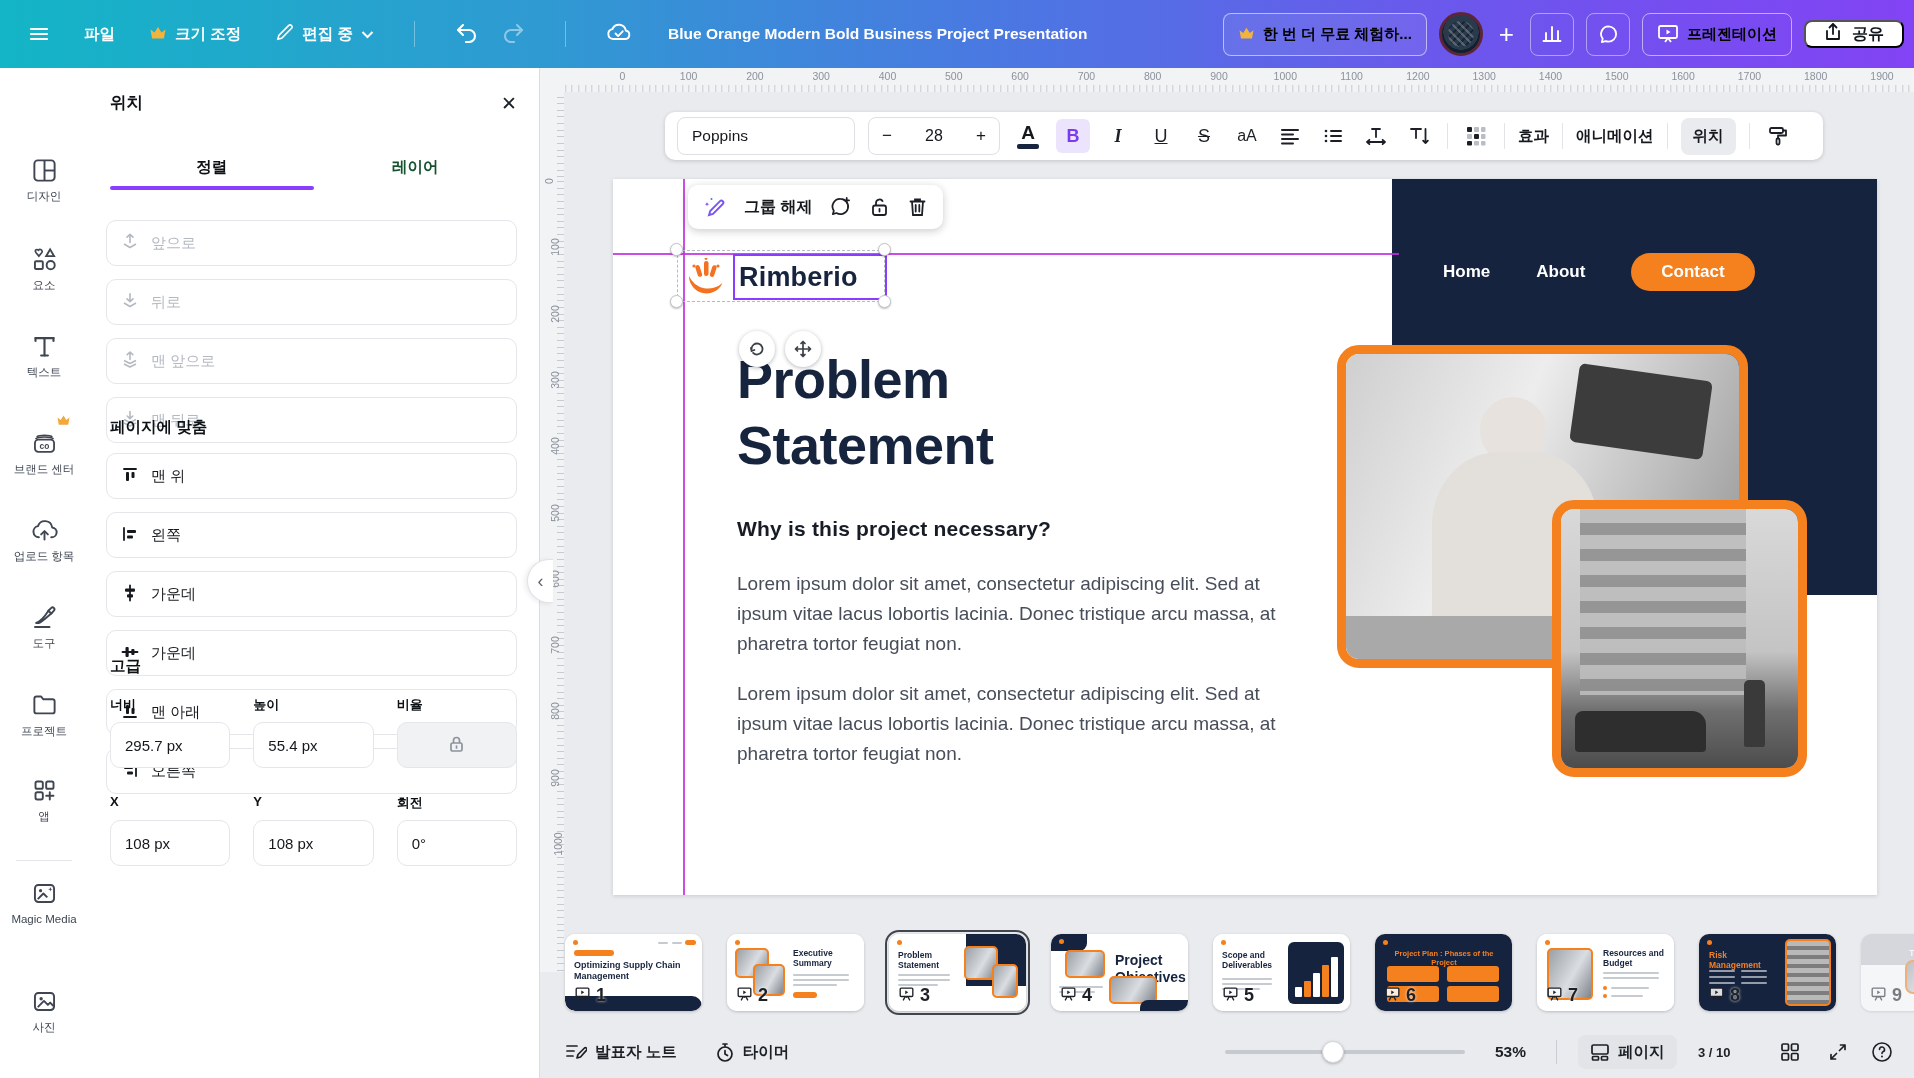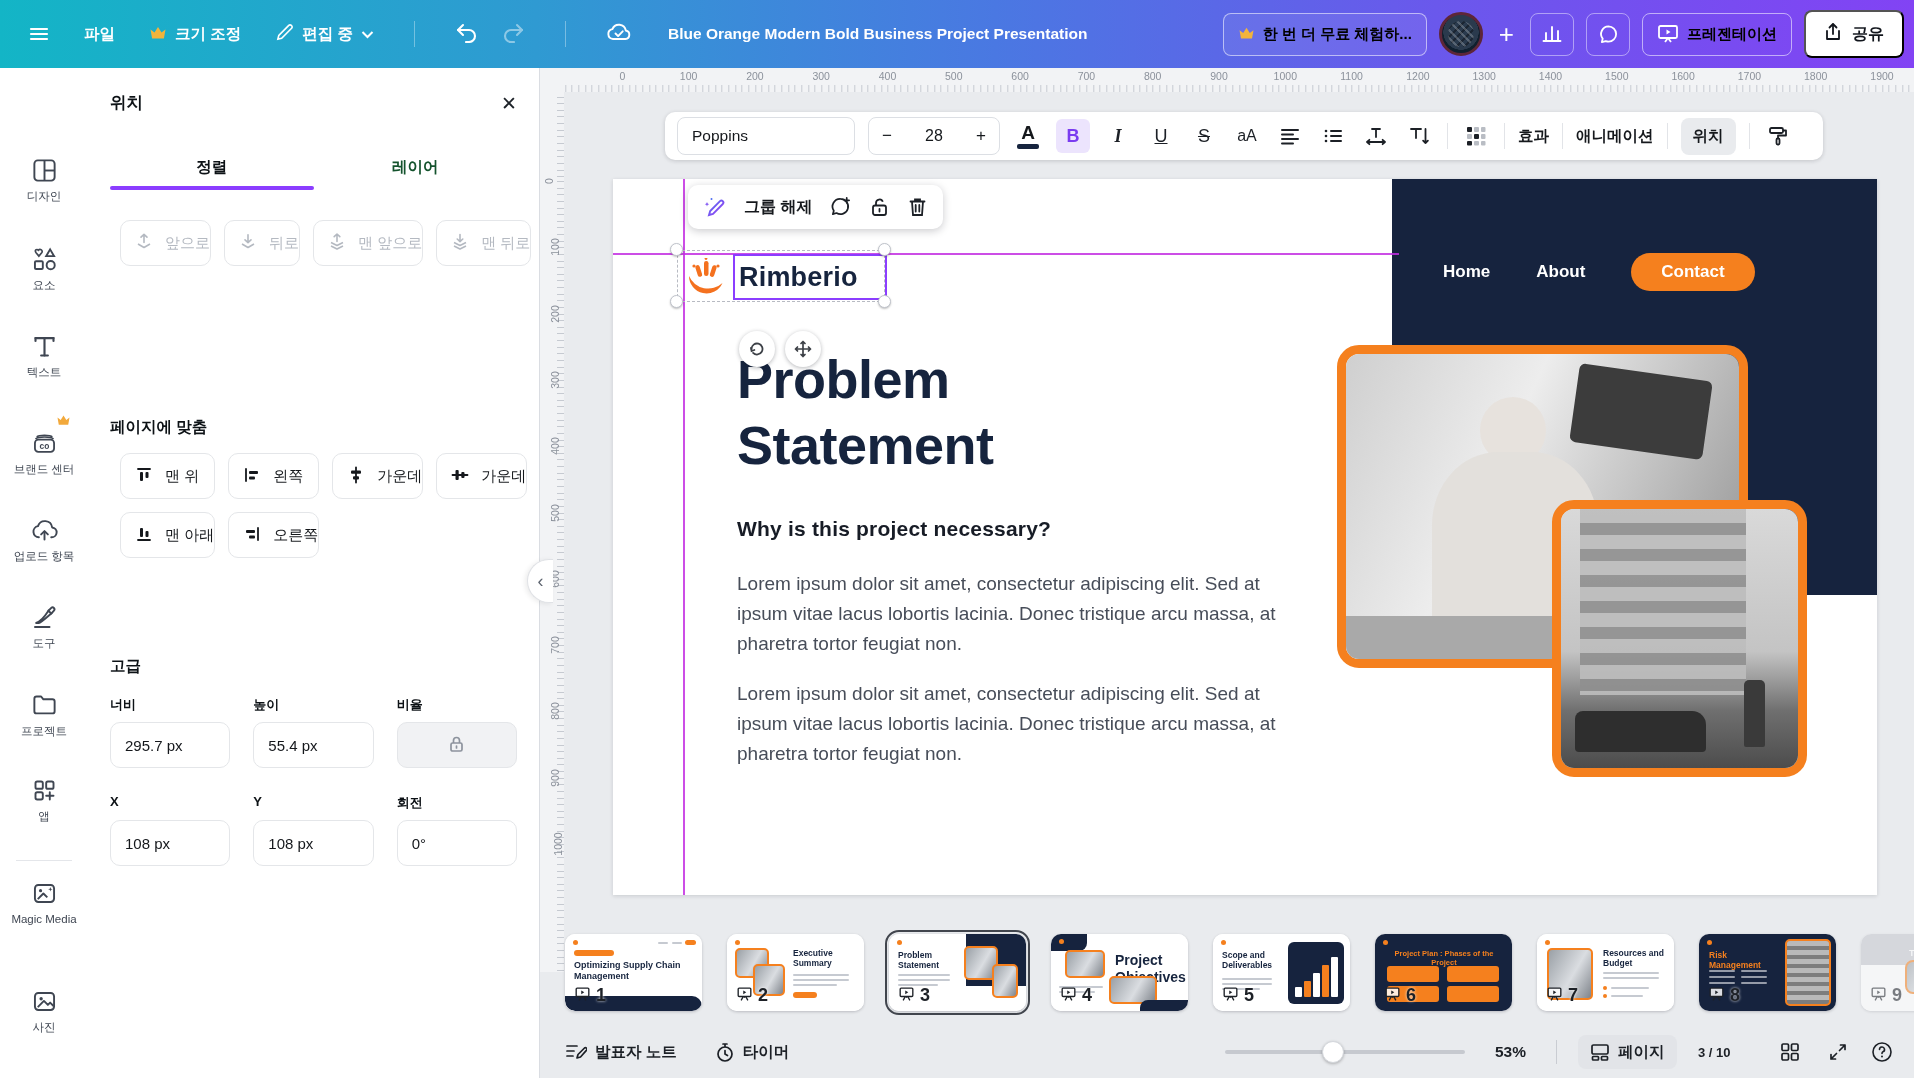--- a/index.html
+++ b/index.html
@@ -16,21 +16,21 @@
   .tb-sep{width:1px;height:26px;background:rgba(255,255,255,.35);margin:0 6px}
   .tb-title{position:absolute;left:668px;top:0;height:68px;display:flex;align-items:center;
     font-size:15.5px;font-weight:700;white-space:nowrap}
   .tb-right{position:absolute;right:0;top:0;height:68px;display:flex;align-items:center;gap:12px;padding-right:10px}
   .pill-btn{display:flex;align-items:center;gap:8px;border:1px solid rgba(255,255,255,.55);
     background:rgba(255,255,255,.07);border-radius:8px;height:43px;padding:0 14px;
     font-size:15px;font-weight:700;white-space:nowrap;cursor:pointer}
   .icon-btn{display:flex;align-items:center;justify-content:center;border:1px solid rgba(255,255,255,.45);
     background:transparent;border-radius:8px;width:44px;height:43px;cursor:pointer}
   .share-btn{display:flex;align-items:center;gap:10px;background:#fff;color:#11151c;border-radius:8px;
-    height:48px;padding:0 18px;font-size:16px;font-weight:700;cursor:pointer}
+    height:28px;padding:0 18px;font-size:16px;font-weight:700;cursor:pointer}
   .avatar{width:44px;height:44px;border-radius:50%;border:3px solid #5d2638;
     background:radial-gradient(circle at 50% 45%,#2a3a4d 0 62%,#10202e 63% 100%);position:relative;overflow:hidden;cursor:pointer}
   .avatar::after{content:"";position:absolute;inset:6px;border-radius:50%;
     background:repeating-linear-gradient(45deg,rgba(255,255,255,.22) 0 2px,transparent 2px 6px),
                repeating-linear-gradient(-45deg,rgba(0,0,0,.35) 0 2px,transparent 2px 6px)}
   .plus-glyph{font-size:26px;font-weight:400;cursor:pointer;padding:0 4px}
   .undo-redo{display:flex;align-items:center;gap:22px}
 
   
   .sidebar{position:absolute;left:0;top:68px;width:88px;height:1010px;background:#fff;z-index:50}
@@ -46,21 +46,21 @@
   .panel{position:absolute;left:88px;top:68px;width:452px;height:1010px;background:#fff;
     border-right:1px solid #dadde2;z-index:50}
   .panel-head{position:absolute;left:22px;right:22px;top:24px;display:flex;align-items:center;justify-content:space-between}
   .panel-title{font-size:16.5px;font-weight:700;color:#0d1216}
   .panel-close{font-size:19px;color:#1c2127;cursor:pointer;line-height:1}
   .tabs{position:absolute;left:22px;right:22px;top:76px;height:46px;display:flex}
   .tab{flex:1;display:flex;align-items:center;justify-content:center;font-size:15.5px;cursor:pointer;position:relative}
   .tab.active{font-weight:700;color:#0d1216}
   .tab.inactive{color:#14532d;font-weight:600}
   .tab.active::after{content:"";position:absolute;left:0;right:0;bottom:0;height:4px;border-radius:3px;background:#8b3dff}
-  .btn-grid2{position:absolute;left:32px;right:22px;display:grid;grid-template-columns:1fr 1fr 1fr 1fr;gap:13px}
+  .btn-grid2{position:absolute;left:18px;right:22px;display:grid;grid-template-columns:1fr;gap:13px}
   .pbtn{display:flex;align-items:center;gap:12px;height:46px;padding-left:14px;border:1.5px solid #e4e6e9;
     border-radius:10px;background:#fff;font-size:15px;cursor:pointer;white-space:nowrap}
   .pbtn.disabled{color:#b4b9c1}
   .pbtn.enabled{color:#15181c}
   .sec-head{position:absolute;left:22px;font-size:15.5px;font-weight:700;color:#0d1216}
   .fgrid{position:absolute;left:22px;right:22px;display:grid;grid-template-columns:1fr 1fr 1fr;gap:23px}
   .flabel{font-size:13px;font-weight:700;color:#0d1216}
   .field{display:flex;align-items:center;height:46px;border:1.5px solid #e4e6e9;border-radius:10px;
     padding-left:14px;font-size:15px;color:#15181c;background:#fff;cursor:text}
   .field.locked{background:#f1f2f4;justify-content:center;padding-left:0;cursor:pointer}

